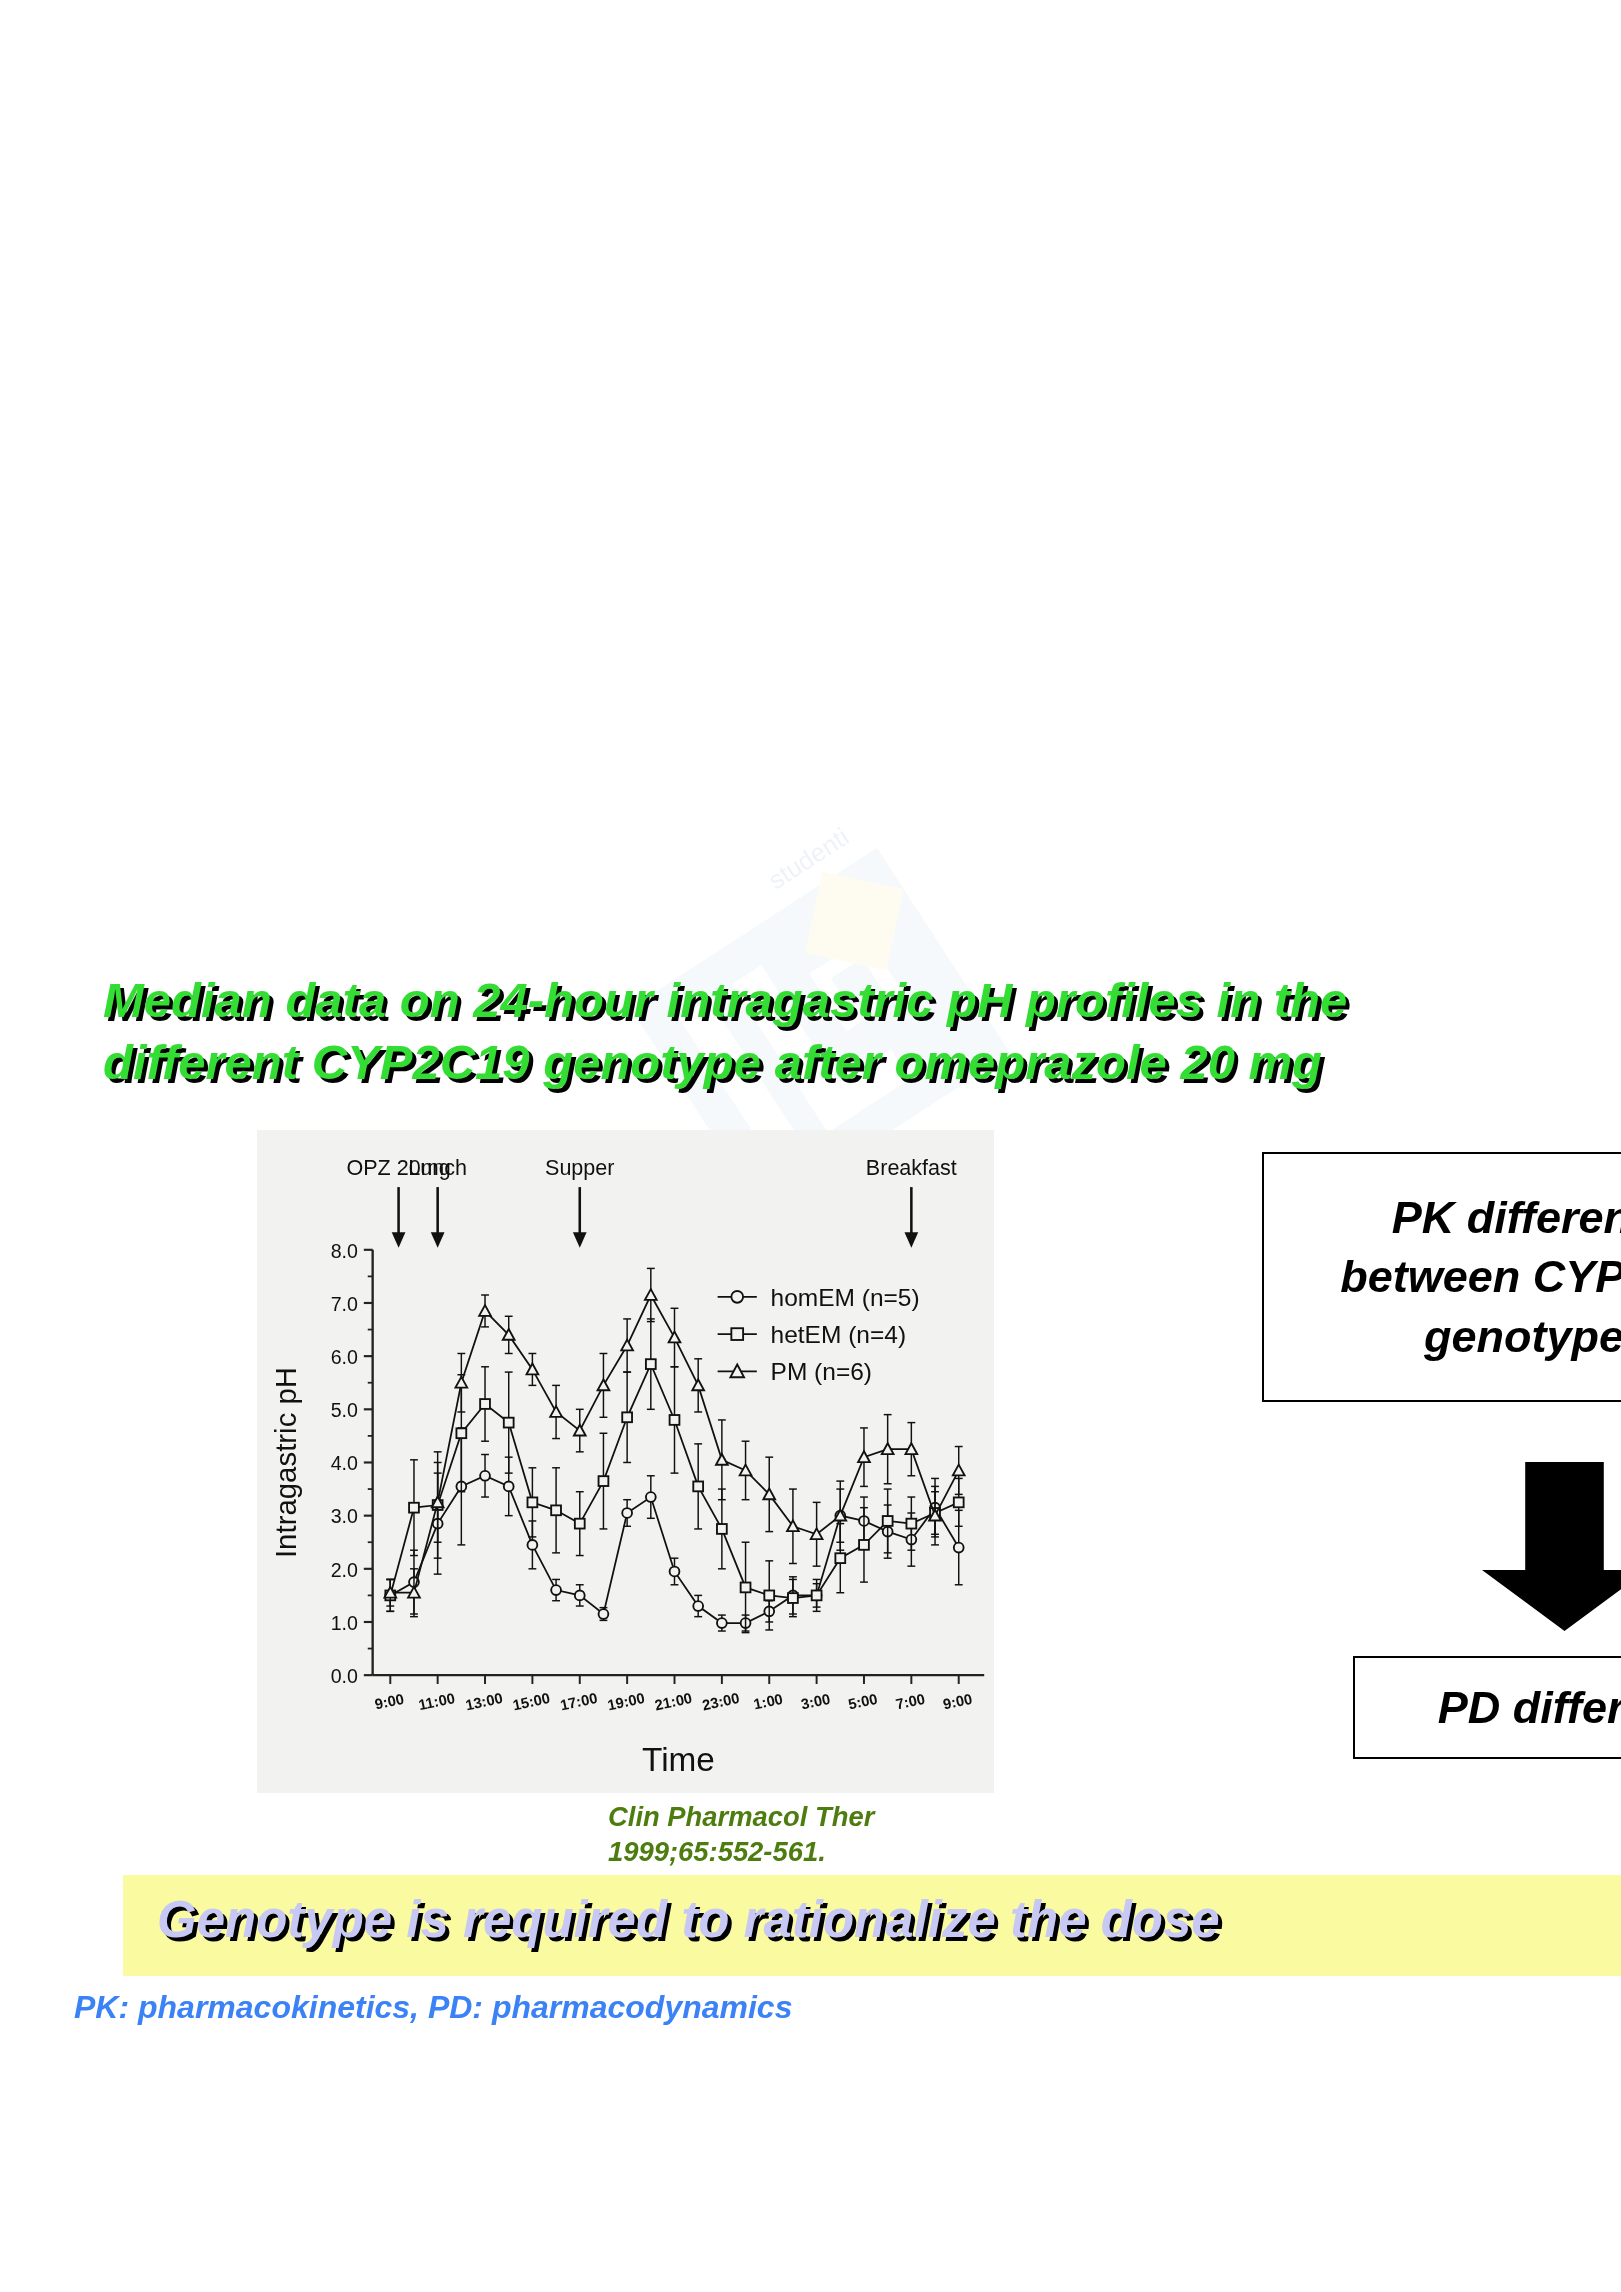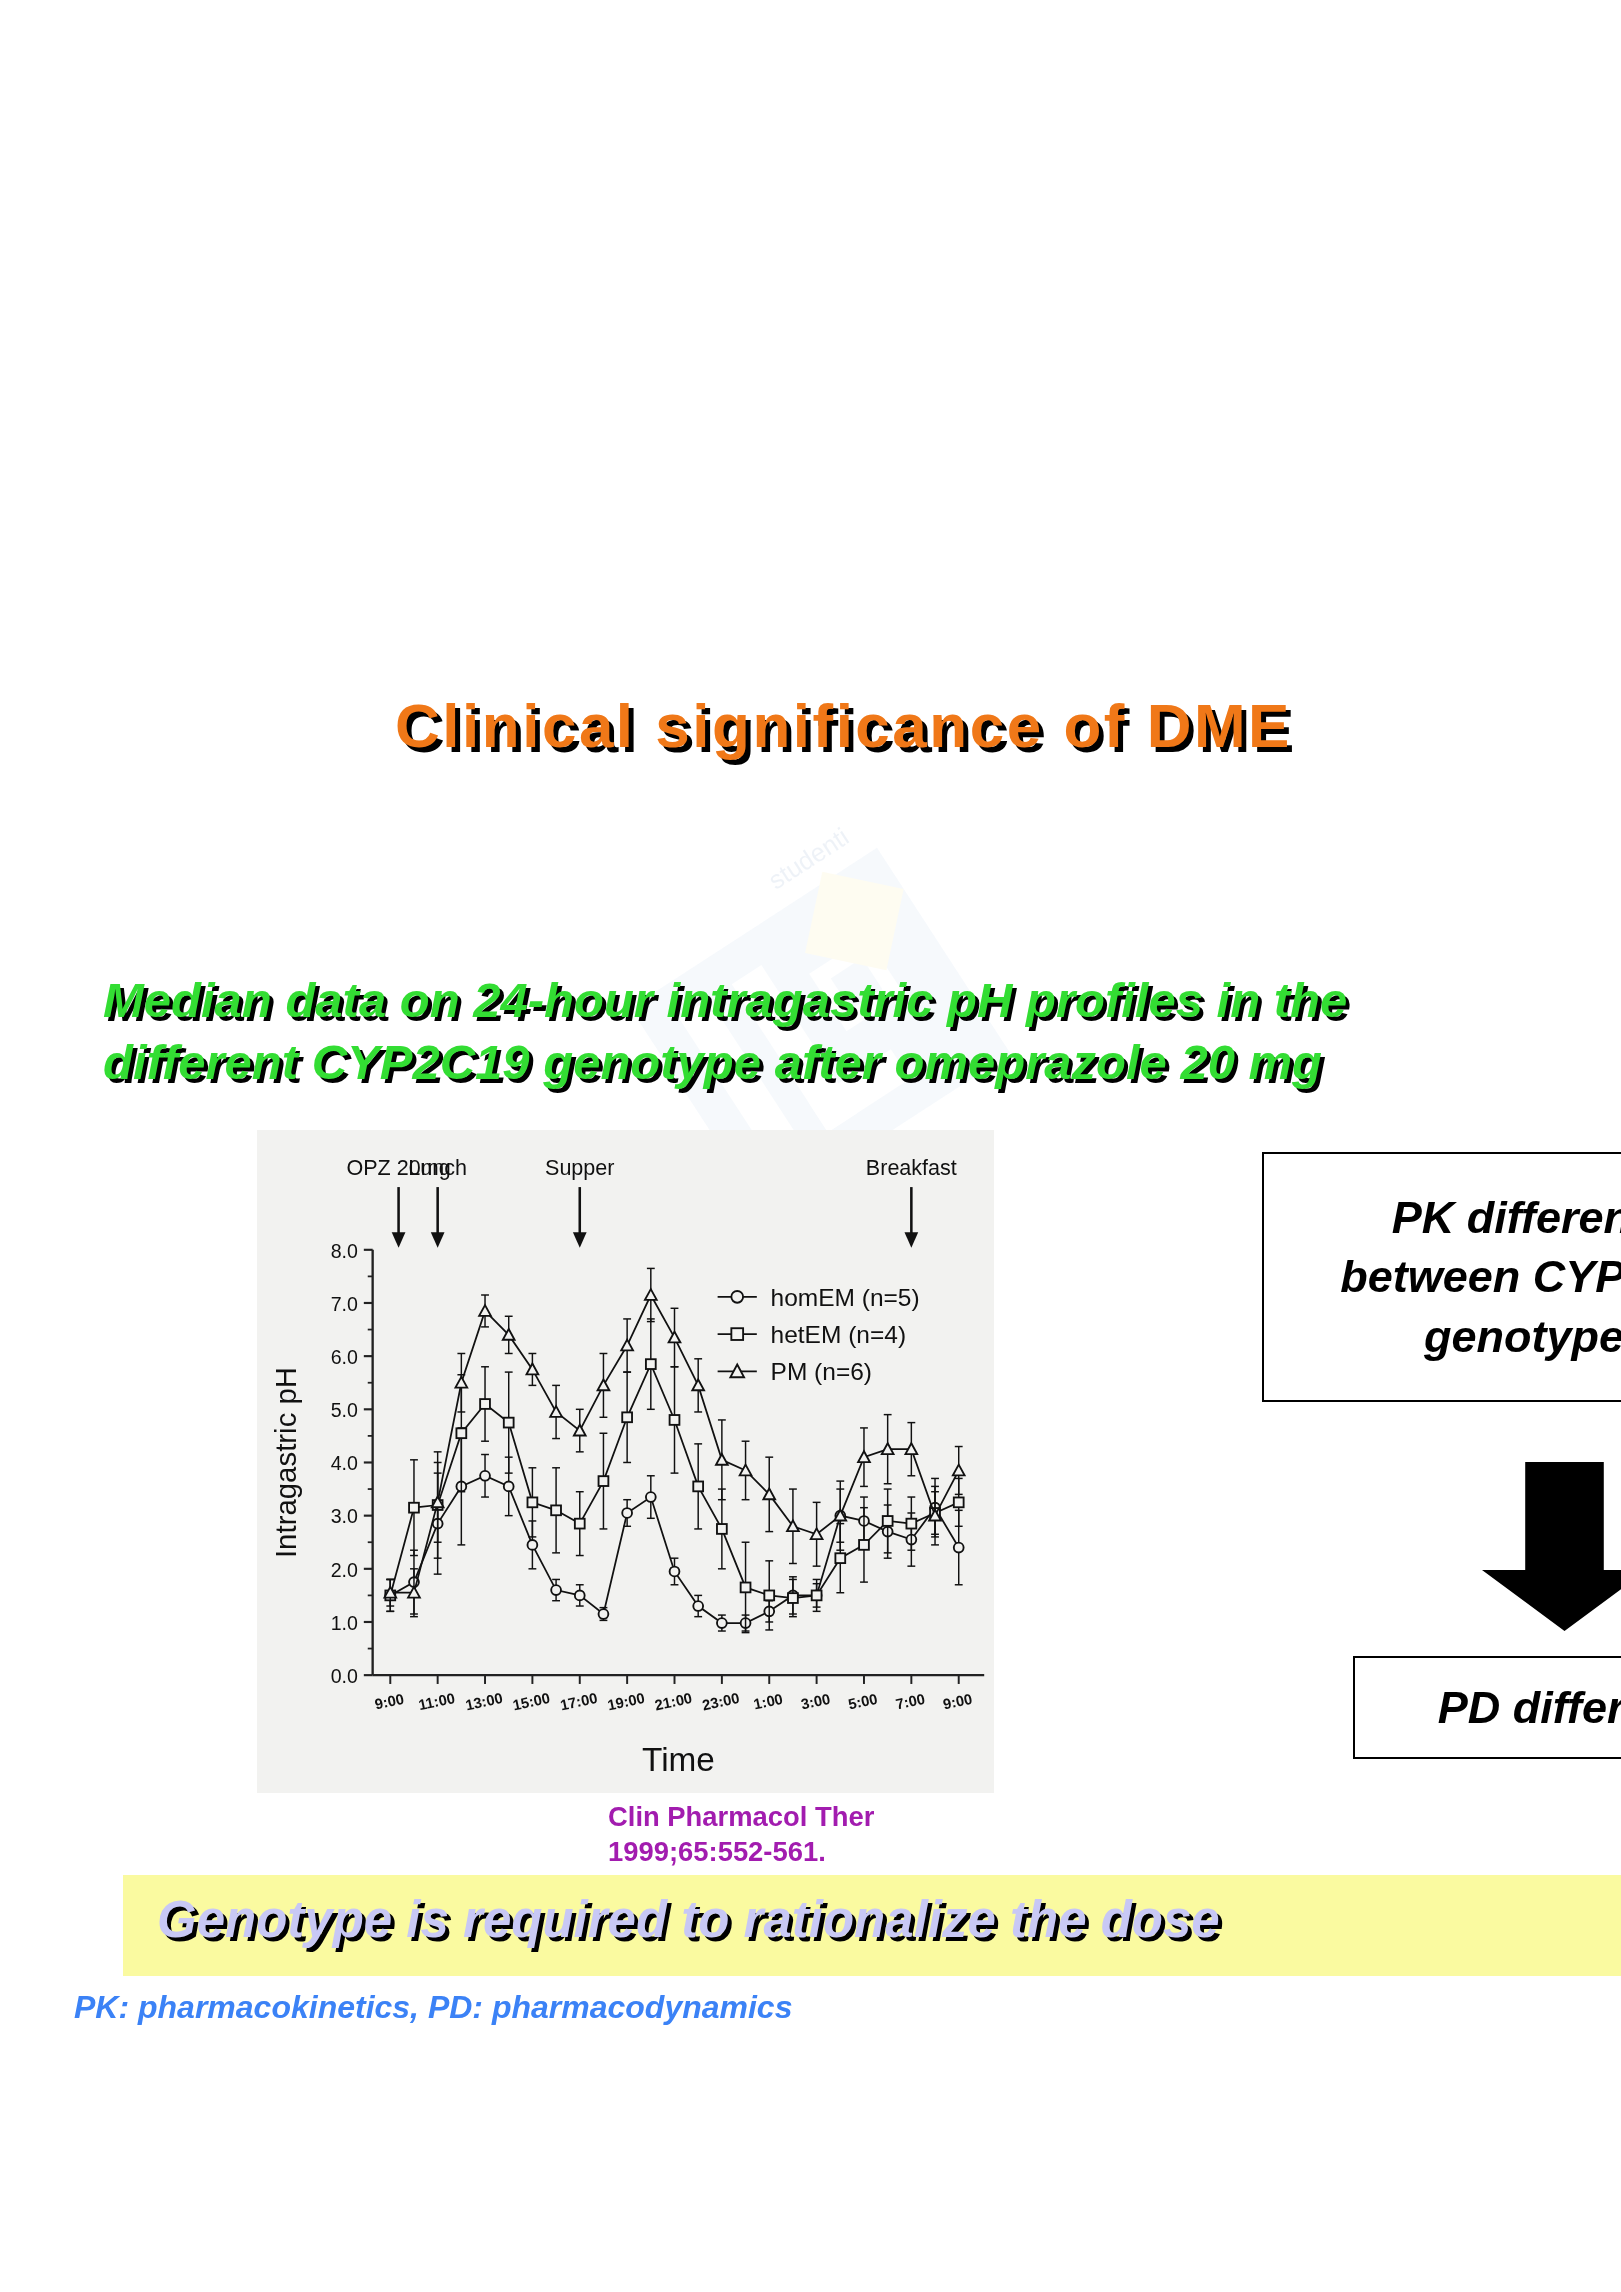--- a/index.html
+++ b/index.html
@@ -83,23 +83,24 @@
   }
   #figure svg { display: block; }
 
   
   #citation {
     position: absolute;
     left: 608px;
     top: 1799px;
     width: 421px;
     font-size: 27.4px;
+    font-style: italic;
     font-weight: bold;
     line-height: 1.28;
-    color: #a21caf;
+    color: #4d7c0f;
   }
 
   
   .callout {
     position: absolute;
     border: 2.9px solid #000000;
     background: #ffffff;
     box-sizing: border-box;
     display: flex;
     align-items: center;
@@ -186,21 +187,20 @@
         <polygon points="300,120 360,180 300,240 240,180" fill="#FBF3CC"></polygon>
       </g>
       <g transform="rotate(-33 230 230)" fill="#C9D6E8" font-size="26" font-family="Liberation Sans, sans-serif">
         <text x="250" y="110">studenti</text>
         <text x="110" y="420">il parlo</text>
       </g>
     </svg>
   </div>
 
   <div id="title">
-    <div>Clinical significance of DME</div>
   </div>
 
   <div id="subtitle">
     <span class="ln">Median data  on 24-hour intragastric pH profiles in the</span>
     <span class="ln">different CYP2C19 genotype after  omeprazole 20 mg</span>
   </div>
 
   <div id="figure">
     <svg id="chart-svg" width="737" height="663" viewBox="0 0 752 676" xmlns="http://www.w3.org/2000/svg">
         <rect x="0" y="0" width="752" height="676" fill="#F2F2F0"></rect>

